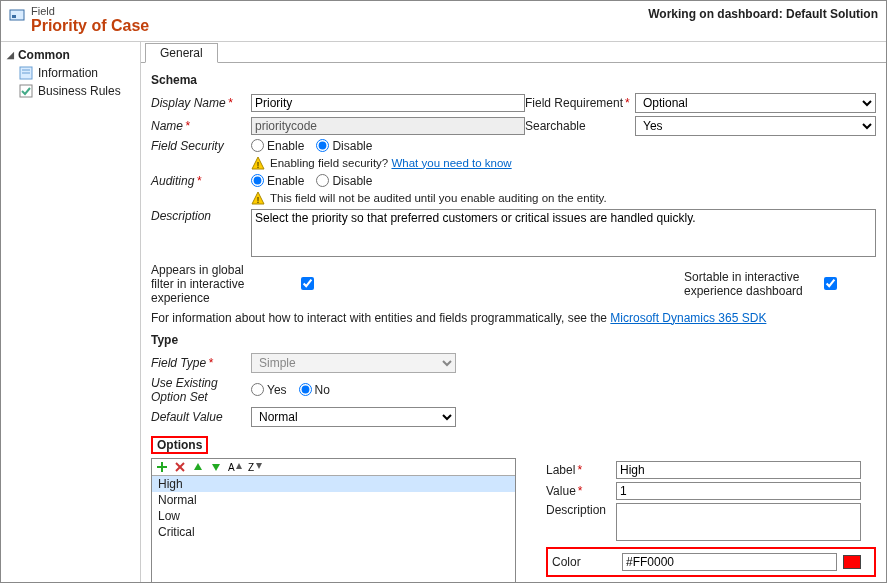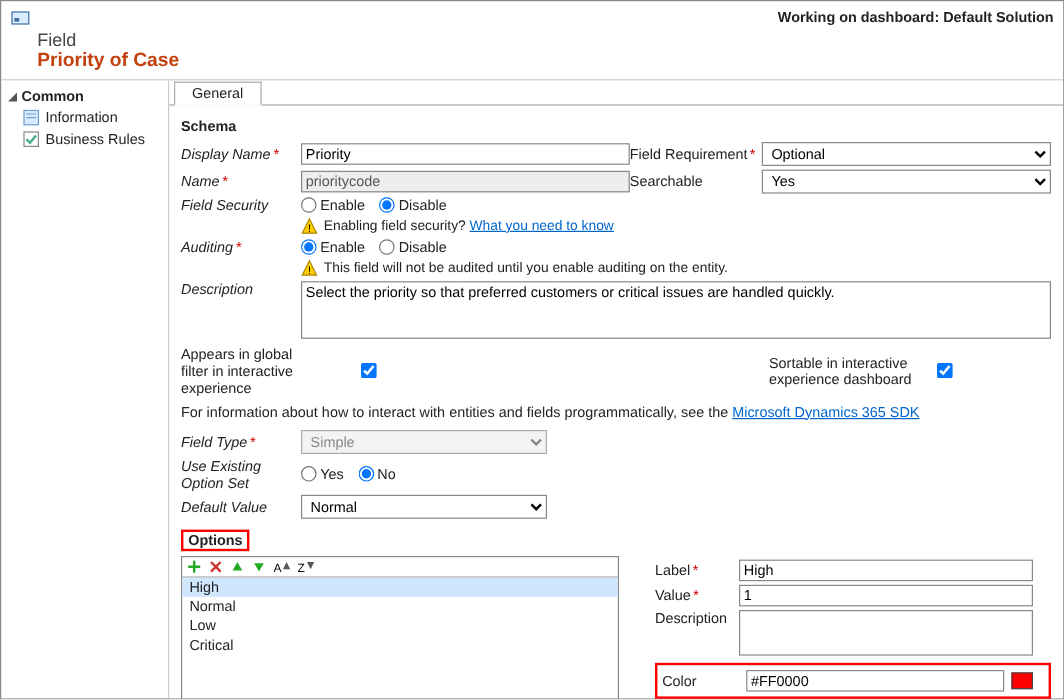--- a/index.html
+++ b/index.html
@@ -1,21 +1,21 @@
 <!DOCTYPE html>
 <html><head>
 <meta charset="utf-8">
 <style>
   * { box-sizing: border-box; }
   body { margin: 0; font-family: "Segoe UI", Arial, sans-serif; font-size: 12px; color: #222; background: #fff; }
   .wrap { width: 887px; height: 583px; border: 1px solid #888; display: flex; flex-direction: column; overflow: hidden; }
   .header { display: flex; align-items: flex-start; padding: 4px 8px 6px 8px; border-bottom: 1px solid #ccc; }
   .header-icon { width:16px; height:16px; margin-right:6px; margin-top:2px; }
   .header-titles { flex: 0 0 auto; }
-  .header-sub { font-size: 15px; color: #444; margin-top: 20px; }
+  .header-sub { font-size: 11px; color: #444; }
   .header-title { font-size: 16px; font-weight: bold; color: #c2410c; line-height: 1.1; }
   .header-right { margin-left: auto; font-weight: bold; font-size: 12px; padding-top: 2px; }
   .body { display: flex; flex: 1; min-height: 0; }
   .sidebar { width: 140px; border-right: 1px solid #ccc; padding: 4px 0; }
   .sidebar-hdr { display:flex; align-items:center; font-weight:bold; padding: 2px 6px; }
   .sidebar-hdr .tri { font-size:9px; margin-right:4px; color:#555;}
   .sidebar-item { display:flex; align-items:center; padding: 2px 6px 2px 18px; cursor:default; }
   .sidebar-item .ic { width:14px; height:14px; margin-right:5px; }
   .main { flex:1; display:flex; flex-direction:column; min-width:0; }
   .tabs { display:flex; border-bottom:1px solid #aaa; padding-left:4px; }
@@ -47,21 +47,21 @@
   .opts-list { height:110px; overflow:auto; }
   .opts-list .oitem { padding:1px 6px; cursor:default; }
   .opts-list .oitem.sel { background:#cfe6ff; }
   .opt-detail { margin-left:30px; flex:1; }
   .opt-detail .drow { display:flex; align-items:center; margin:3px 0; }
   .opt-detail .dlbl { width:70px; }
   .opt-detail input[type=text] { width:245px; }
   .opt-detail textarea { width:245px; height:38px; }
   .color-row { border:2px solid #ff0000; padding:4px; display:flex; align-items:center; margin-top:6px; }
   .color-swatch { width:18px; height:14px; background:#ff0000; border:1px solid #444; margin-left:6px; }
-  .two-labels { display:flex; align-items:center; }
+  .two-labels { display:flex; align-items:center;gap:43px; }
   .two-labels .pair1 { width: 490px; display:flex; align-items:center; }
   .two-labels .pair2 { display:flex; align-items:center; }
   .chk { margin:0; }
 </style>
 </head>
 <body>
 <div class="wrap">
 
 <div class="header">
   <svg class="header-icon" viewBox="0 0 16 16">
@@ -177,20 +177,21 @@
           <div style="width:130px">Sortable in interactive experience dashboard</div>
           <input type="checkbox" class="chk" checked="" style="margin-left: 10px;">
         </div>
       </div>
 
       <div class="info-line">
         <span>For information about how to interact with entities and fields programmatically, see the </span><span class="link">Microsoft Dynamics 365 SDK</span>
       </div>
 
       
+      <div class="section-h">Type</div>
       <div class="row">
         <div class="lbl"><span>Field Type</span><span class="req">*</span></div>
         <select class="sel-md" disabled=""><option>Simple</option></select>
       </div>
       <div class="row">
         <div class="lbl">Use Existing Option Set</div>
         <label class="radio-lbl">
               <input type="radio" style=""> 
               <span>Yes</span>
             </label>

